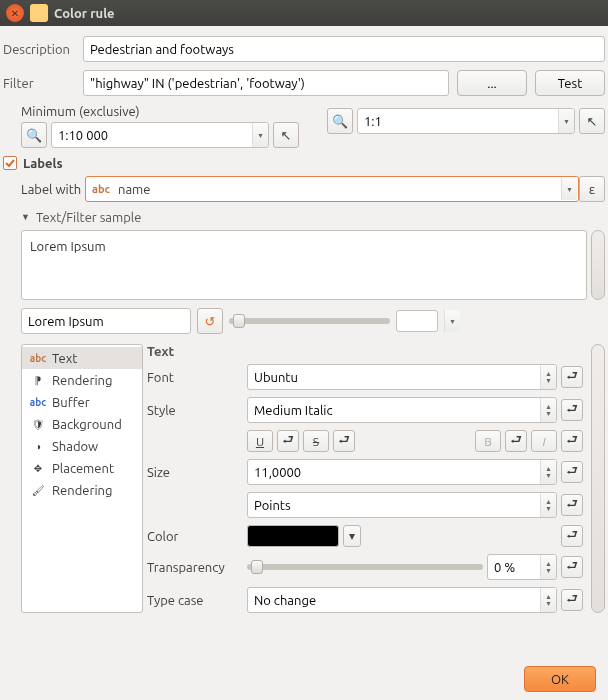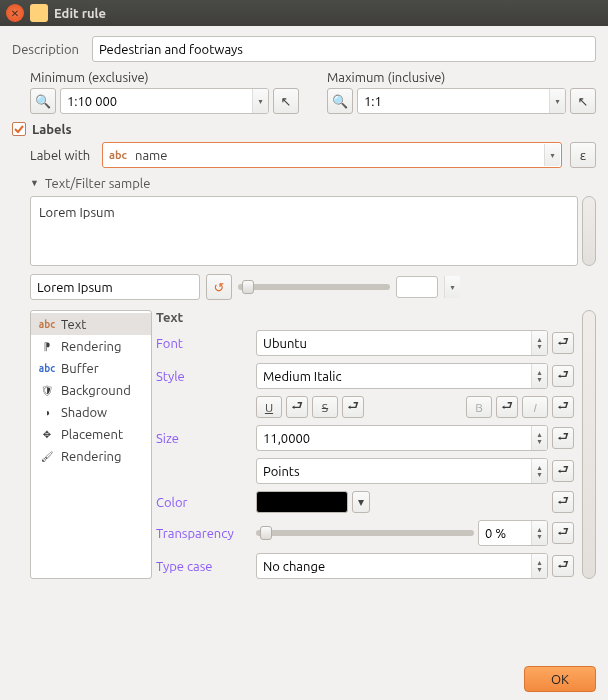--- a/index.html
+++ b/index.html
@@ -1,104 +1,109 @@
 <!DOCTYPE html>
 <html><head>
 <meta charset="utf-8">
 <style>
 * { box-sizing: border-box; margin: 0; padding: 0; }
 body { font-family: "Ubuntu", "Segoe UI", sans-serif; font-size: 13px; color: #3c3c3c; background: #f2f1f0; width: 608px; height: 700px; overflow: hidden; }
 .titlebar { height: 26px; background: linear-gradient(#4a4a46, #3f3e3a); display: flex; align-items: center; padding: 0 6px; color: #ddd; }
 .titlebar .traffic { width: 18px; height: 18px; border-radius: 9px; background: radial-gradient(#f07747, #e84f1f); margin-right: 6px; display: flex; align-items: center; justify-content: center; font-size: 10px; color: #4a2a1d; }
 .titlebar .icon { width: 18px; height: 18px; background: #ffd27a; border-radius: 3px; margin-right: 6px; }
 .titlebar .title { font-weight: 600; color: #dfdcd8; }
-.content { padding: 10px 12px; }
+.content { padding: 10px 3px; }
 .row { display: flex; align-items: center; margin-bottom: 8px; gap: 8px; }
 .row-label { width: 72px; color: #555; }
 input[type=text], .textbox { height: 26px; border: 1px solid #c4c0bb; border-radius: 3px; padding: 0 6px; background: #fff; font: inherit; }
 .textbox.full { flex: 1; }
 .btn { height: 26px; border: 1px solid #bdb8b2; border-radius: 4px; background: linear-gradient(#fafafa, #ececea); padding: 0 10px; font: inherit; cursor: pointer; }
 .btn.primary { background: linear-gradient(#fca85e, #f38a3f); border: 1px solid #da7534; color: #222; min-width: 72px; }
 .section-head { display: flex; align-items: center; gap: 6px; margin: 8px 0 6px; font-weight: 600; color: #444; }
 .chk { width: 14px; height: 14px; border: 1px solid #c87b52; border-radius: 2px; background: #fff; display: inline-flex; align-items: center; justify-content: center; }
 .chk svg { width: 10px; height: 10px; }
 .sub { padding-left: 18px; }
 .scale-row { display: flex; gap: 28px; }
 .scale-col { flex: 1; }
 .scale-col .mini { display: flex; gap: 4px; align-items: center; margin-top: 4px; }
 .combo { position: relative; flex: 1; }
 .combo .textbox { width: 100%; padding-right: 20px; }
 .combo .arrow, .spin .arrows { position: absolute; right: 1px; top: 1px; bottom: 1px; width: 16px; border-left: 1px solid #ddd; background: linear-gradient(#fafafa,#ececea); display: flex; flex-direction: column; align-items: center; justify-content: center; font-size: 8px; color: #666; border-radius: 0 2px 2px 0; }
 .spin { position: relative; border-radius: 9px; }
 .spin .textbox { width: 100%; padding-right: 18px; }
 .spin .arrows span { line-height: 7px; }
 .iconbtn { width: 26px; height: 26px; border: 1px solid #bdb8b2; border-radius: 3px; background: linear-gradient(#fafafa,#ececea); display: inline-flex; align-items: center; justify-content: center; cursor: pointer; }
-.labelwith { display: flex; gap: 8px; align-items: center; margin-bottom: 8px; }
+.labelwith { display: flex; align-items: center; margin-bottom: 8px; }
 .labelwith .combo { border: 1px solid #e5804a; border-radius: 3px; }
 .labelwith .combo .textbox { border: none; }
 .labelwith .tagicon { font-size: 11px; color: #c37745; font-weight: 600; margin-right: 4px; }
 .collapse-head { display: flex; align-items: center; gap: 6px; margin: 6px 0; color: #555; }
 .collapse-head .tri { font-size: 9px; }
 .sample-box { height: 70px; border: 1px solid #c4c0bb; border-radius: 3px; background: #fff; padding: 8px; font-style: normal; color: #333; }
 .sidescroll { width: 14px; min-height: 70px; border: 1px solid #c0bcb6; border-radius: 7px; background: linear-gradient(#efece9,#e3e0dc); margin-left: 4px; }
 .samplerow { display: flex; align-items: center; gap: 6px; margin-top: 8px; }
 .slider { flex: 1; height: 6px; background: #c8c4be; border-radius: 3px; position: relative; }
 .slider .thumb { position: absolute; left: 4px; top: -4px; width: 12px; height: 14px; background: linear-gradient(#fafafa,#dedbd6); border: 1px solid #b3aea8; border-radius: 3px; }
 .swatch { width: 42px; height: 22px; border: 1px solid #c4c0bb; border-radius: 3px; background: #fff; }
 .mainpanel { display: flex; gap: 8px; margin-top: 10px; }
 .catlist { width: 122px; border: 1px solid #c4c0bb; border-radius: 3px; background: #fff; padding: 2px 0; }
 .catitem { display: flex; align-items: center; gap: 6px; padding: 4px 8px; cursor: pointer; }
 .catitem.active { background: #e4e1de; }
 .caticon { width: 16px; height: 14px; display: inline-flex; align-items: center; justify-content: center; font-size: 10px; }
 .formarea { flex: 1; }
 .formrow { display: flex; align-items: center; gap: 8px; margin-bottom: 7px; }
-.formrow .flabel { width: 92px; color: #8b5cf6; }
+.formrow .flabel { width: 92px; color: #404040; }
 .formrow .fctrl { flex: 1; display: flex; gap: 4px; align-items: center; }
 .spinwrap { position: relative; flex: 1; }
 .override { width: 22px; height: 22px; }
 .stylebtns { display: flex; gap: 6px; align-items: center; }
 .sqbtn { width: 26px; height: 22px; border: 1px solid #bdb8b2; border-radius: 3px; background: linear-gradient(#fafafa,#ececea); display: inline-flex; align-items: center; justify-content: center; font-size: 12px; color: #444; cursor: pointer; }
 .colorbtn { width: 92px; height: 22px; border: 1px solid #bdb8b2; border-radius: 3px; background: #000; }
 .bottombar { position: absolute; right: 12px; bottom: 8px; }
 .magnify { font-size: 13px; }
 .formtitle { color: #555; margin-bottom: 6px; font-weight: 600; }
 .panel-scroll-wrap { display:flex; gap:4px; }
 .panel-scroll-wrap > .panel-body { flex:1; }
 </style>
 </head>
 <body>
 
 <div class="titlebar">
   <div class="traffic">✕</div>
   <div class="icon"></div>
-  <div class="title">Edit rule</div>
+  <div class="title">Color rule</div>
 </div>
 
 <div class="content">
 
   <div class="row">
     <div class="row-label">Description</div>
     <input type="text" class="textbox full" value="Pedestrian and footways" style="">
   </div>
 
+  <div class="row">
+    <div class="row-label">Filter</div>
+    <input type="text" class="textbox full" value="&quot;highway&quot; IN ('pedestrian', 'footway')" style="">
+    <button class="btn" style="min-width:70px">...</button>
+    <button class="btn" style="min-width:70px">Test</button>
+  </div>
 
 
   <div class="sub scale-row">
     <div class="scale-col">
       <div>Minimum (exclusive)</div>
       <div class="mini">
         <span class="iconbtn">
             <span class="magnify">🔍</span>
           </span>
         <div class="combo"><input type="text" class="textbox" value="1:10 000" style=""><div class="arrow">▾</div></div>
         <span class="iconbtn">↖</span>
       </div>
     </div>
     <div class="scale-col">
-      <div>Maximum (inclusive)</div>
       <div class="mini">
         <span class="iconbtn">
             <span class="magnify">🔍</span>
           </span>
         <div class="combo"><input type="text" class="textbox" value="1:1" style=""><div class="arrow">▾</div></div>
         <span class="iconbtn">↖</span>
       </div>
     </div>
   </div>
 

